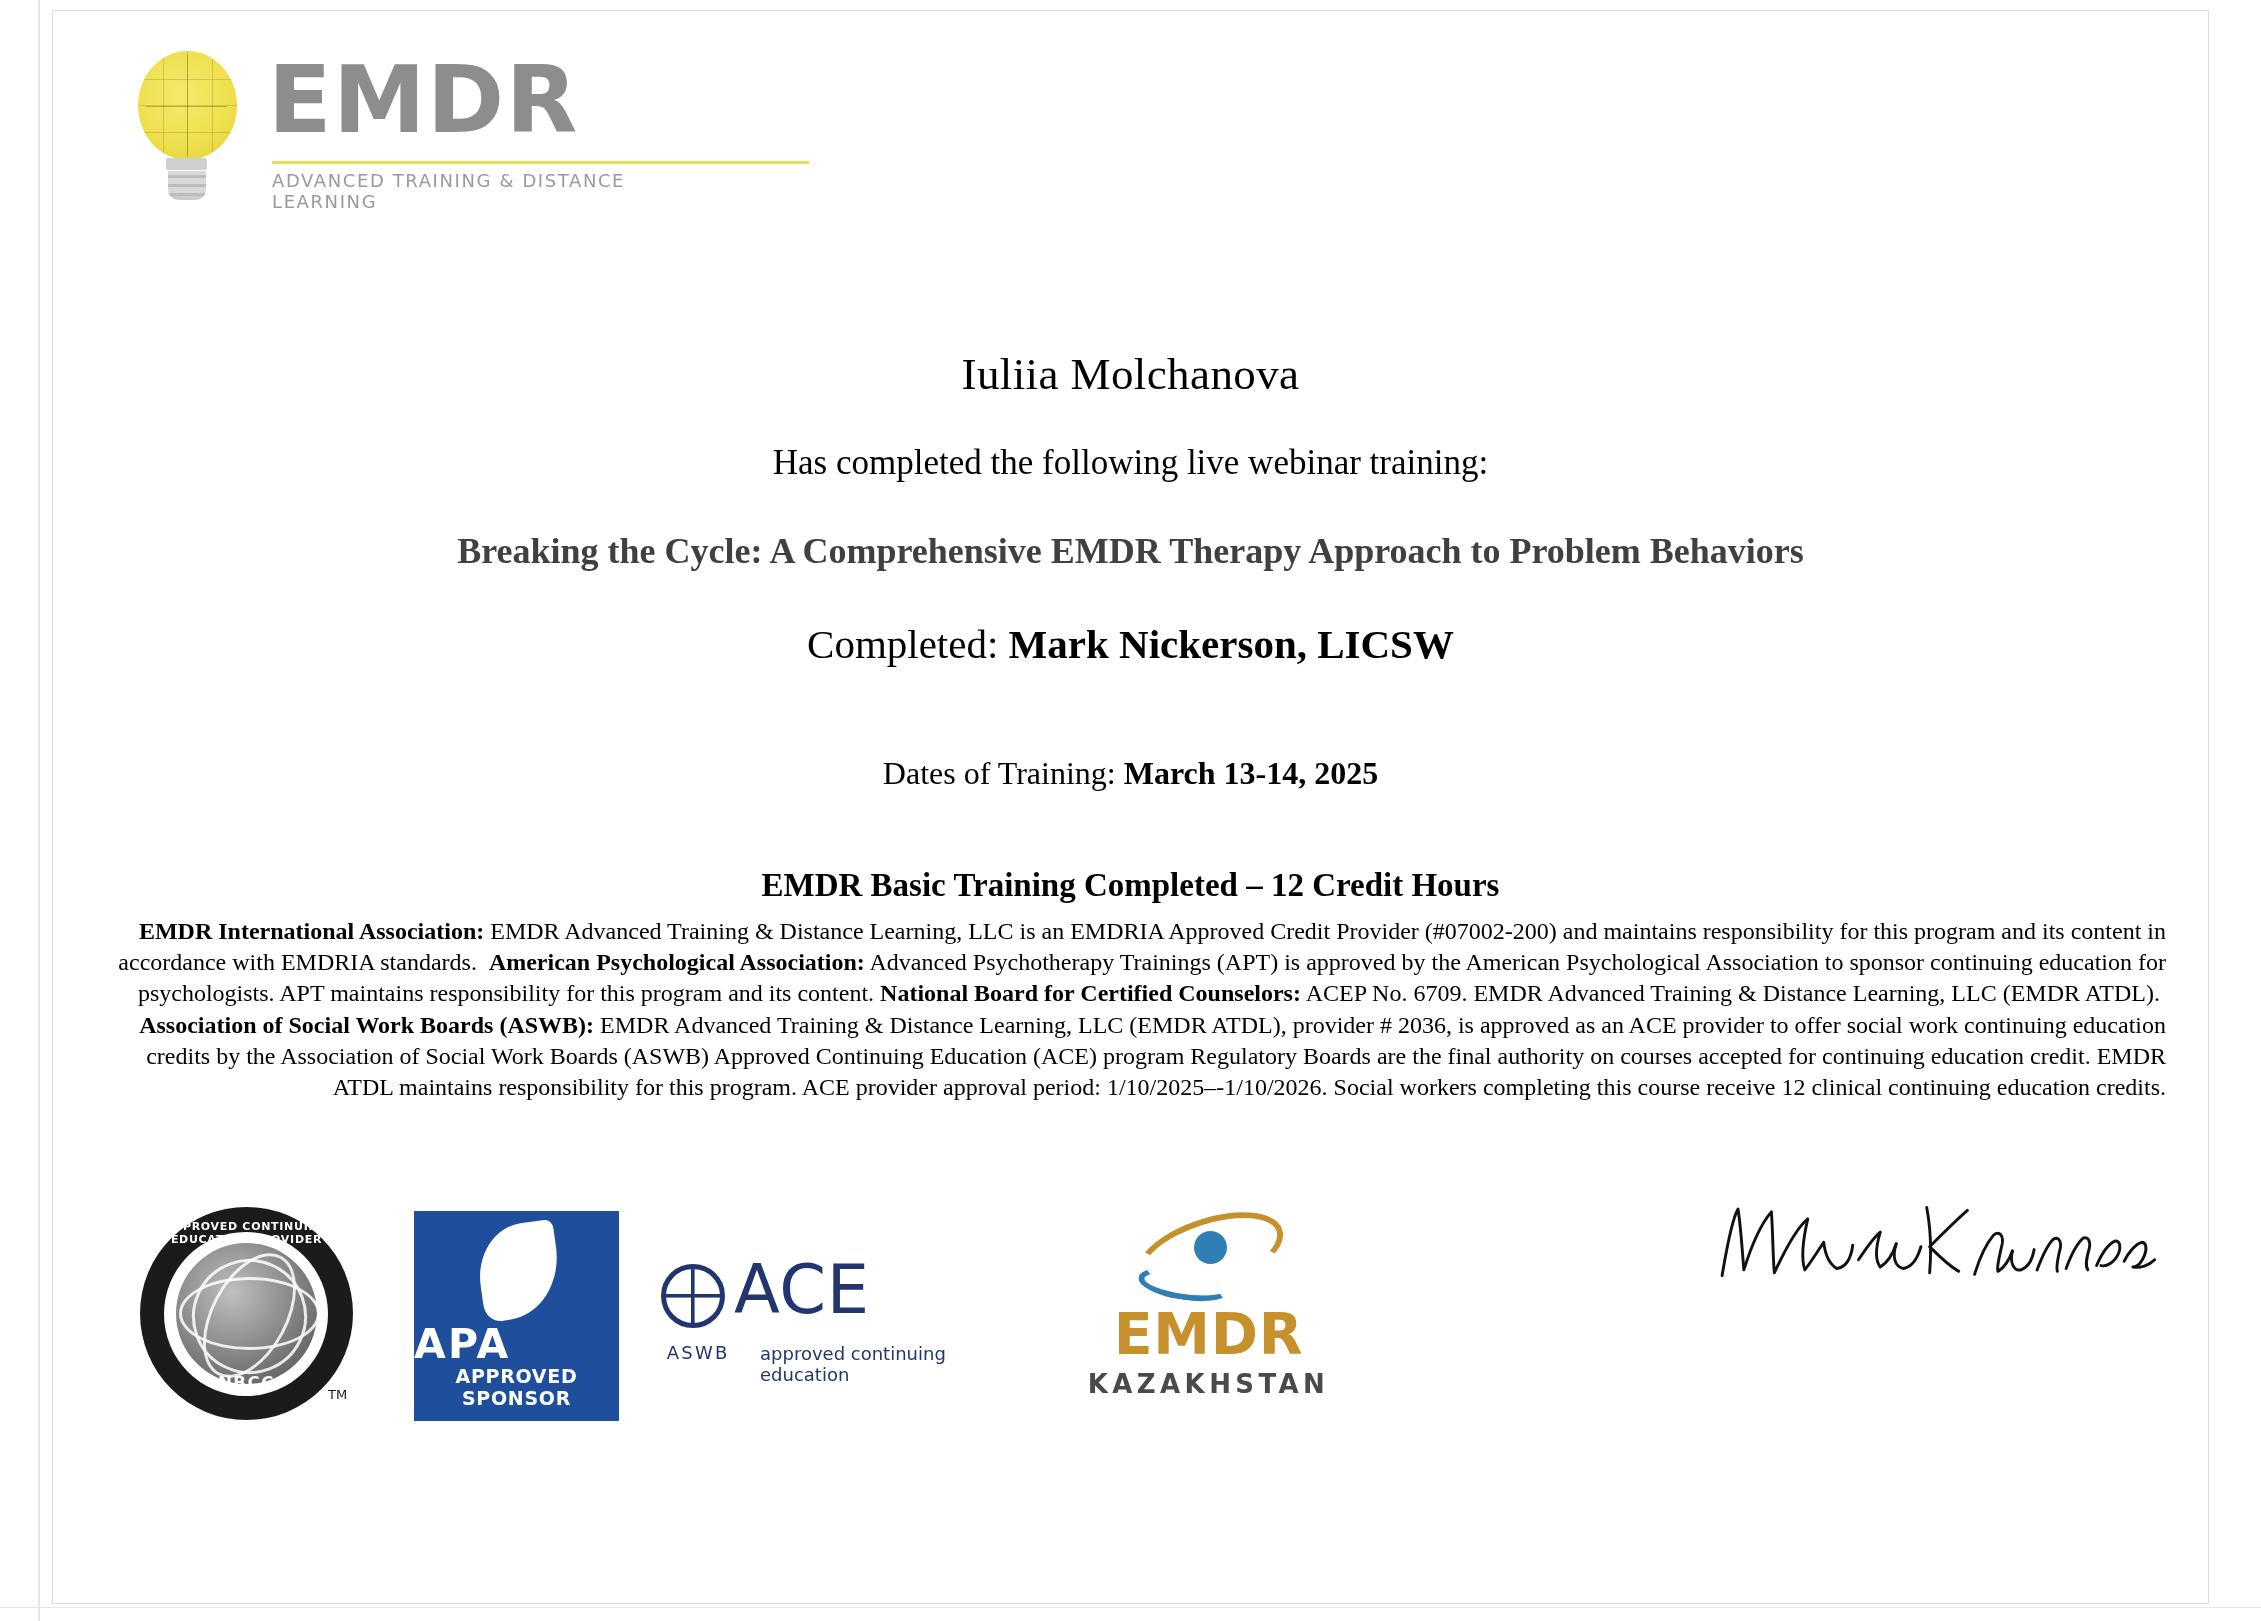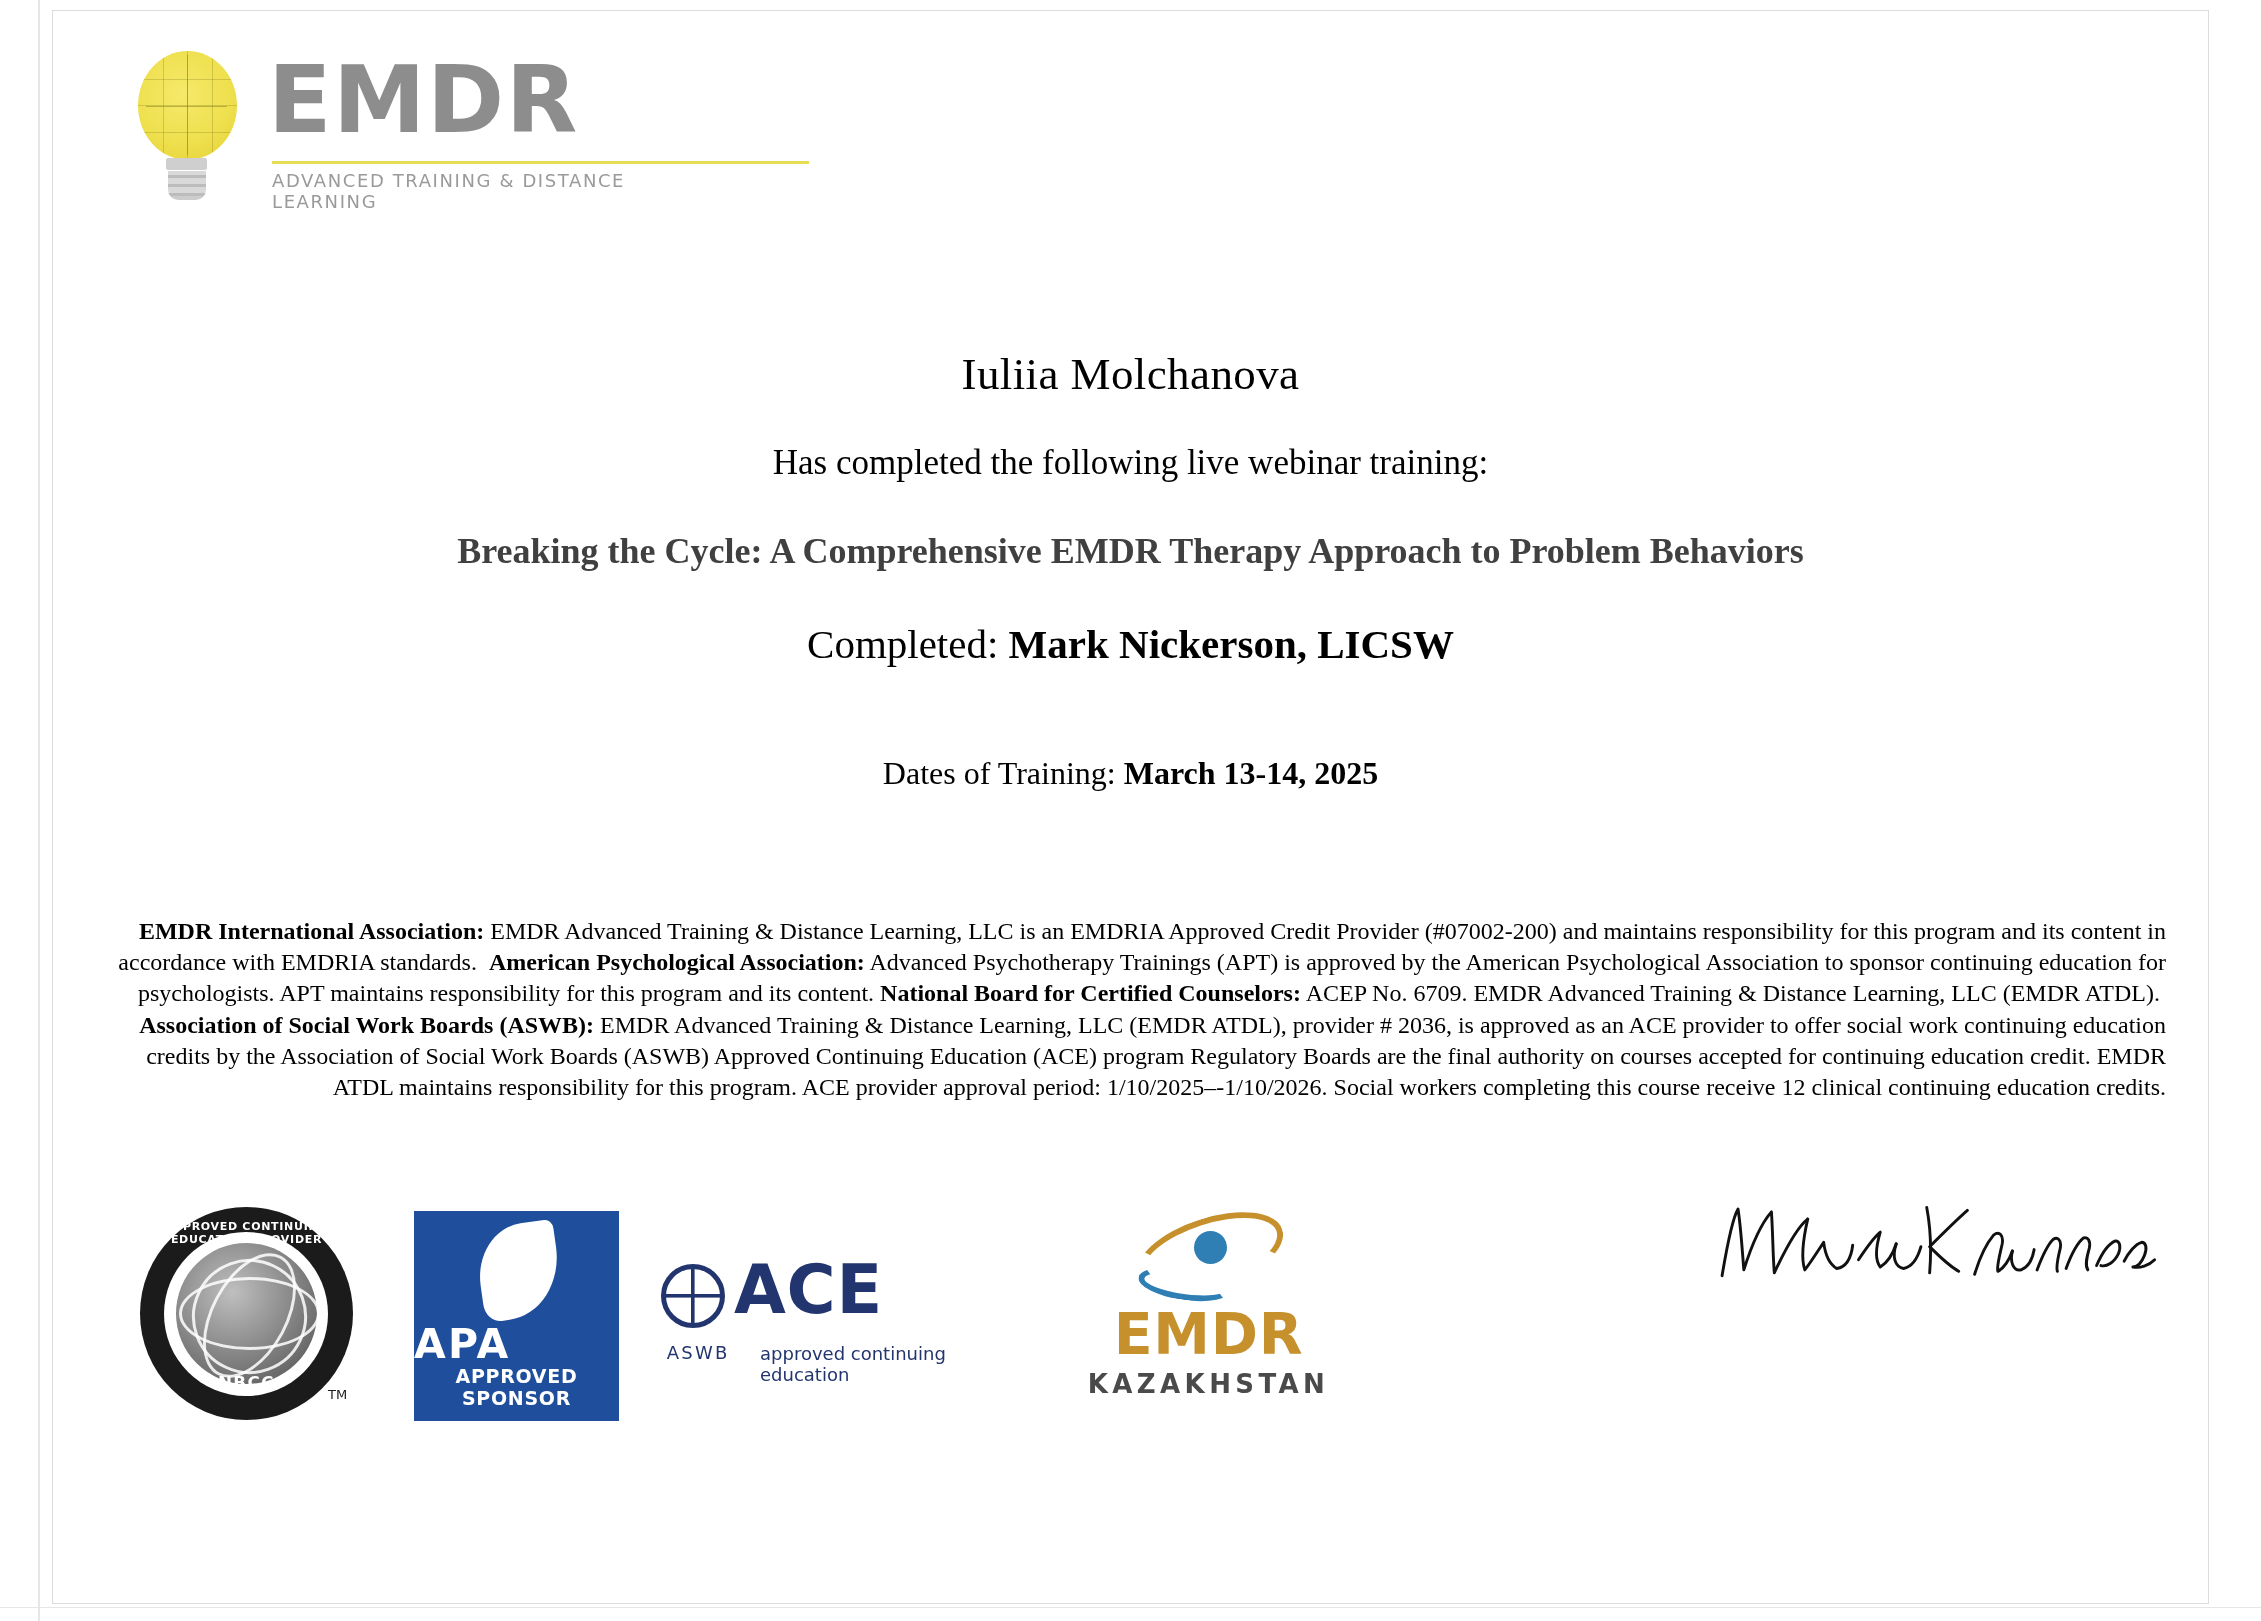--- a/index.html
+++ b/index.html
@@ -384,21 +384,21 @@
     background:
       linear-gradient(#22356e, #22356e) center/100% 3.6px no-repeat,
       linear-gradient(#22356e, #22356e) center/3.6px 100% no-repeat;
   }
   .ace-word {
     position: absolute;
     left: 73px;
     top: 0;
     font-family: "DejaVu Sans", sans-serif;
     font-size: 67px;
-    font-weight: bold;
+    font-weight: normal;
     color: #22356e;
     letter-spacing: 0.7px;
     line-height: 1.15;
   }
   .ace-sub-left {
     position: absolute;
     left: 5.8px;
     top: 90px;
     font-family: "DejaVu Sans", sans-serif;
     font-size: 18px;
@@ -551,20 +551,21 @@
   <div class="presenter-line">
     <span>Completed:</span>
     <b>Mark Nickerson, LICSW</b>
   </div>
 
   <div class="dates-line">
     <span>Dates of Training:</span>
     <b>March 13-14, 2025</b>
   </div>
 
+  <div class="credit-heading">EMDR Basic Training Completed – 12 Credit Hours</div>
 
   <div class="accred"><b>EMDR International Association:</b><span> EMDR Advanced Training &amp; Distance Learning, LLC is an EMDRIA Approved Credit Provider (#07002-200) and maintains responsibility for this program and its content in accordance with EMDRIA standards.&nbsp; </span><b>American Psychological Association:</b><span> Advanced Psychotherapy Trainings (APT) is approved by the American Psychological Association to sponsor continuing education for psychologists. APT maintains responsibility for this program and its content. </span><b>National Board for Certified Counselors:</b><span> ACEP No. 6709. EMDR Advanced Training &amp; Distance Learning, LLC (EMDR ATDL).&nbsp; </span><b>Association of Social Work Boards (ASWB):</b><span> EMDR Advanced Training &amp; Distance Learning, LLC (EMDR ATDL), provider # 2036, is approved as an ACE provider to offer social work continuing education credits by the Association of Social Work Boards (ASWB) Approved Continuing Education (ACE) program Regulatory Boards are the final authority on courses accepted for continuing education credit. EMDR ATDL maintains responsibility for this program. ACE provider approval period: 1/10/2025–-1/10/2026. Social workers completing this course receive 12 clinical continuing education credits.</span></div>
 
   <div class="logo-strip">
 
     <div class="nbcc">
       <div class="nbcc-ring"></div>
       <div class="nbcc-top-text">APPROVED CONTINUING EDUCATION PROVIDER</div>
       <div class="nbcc-inner"></div>
       <div class="nbcc-core"></div>

